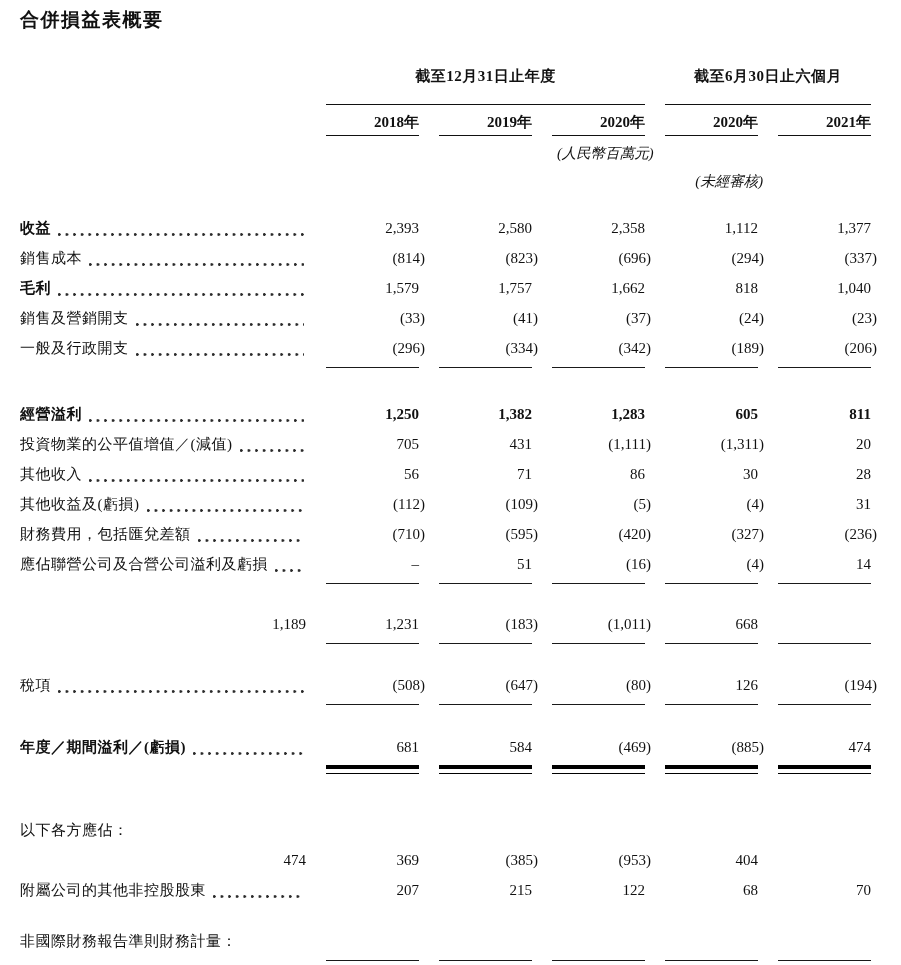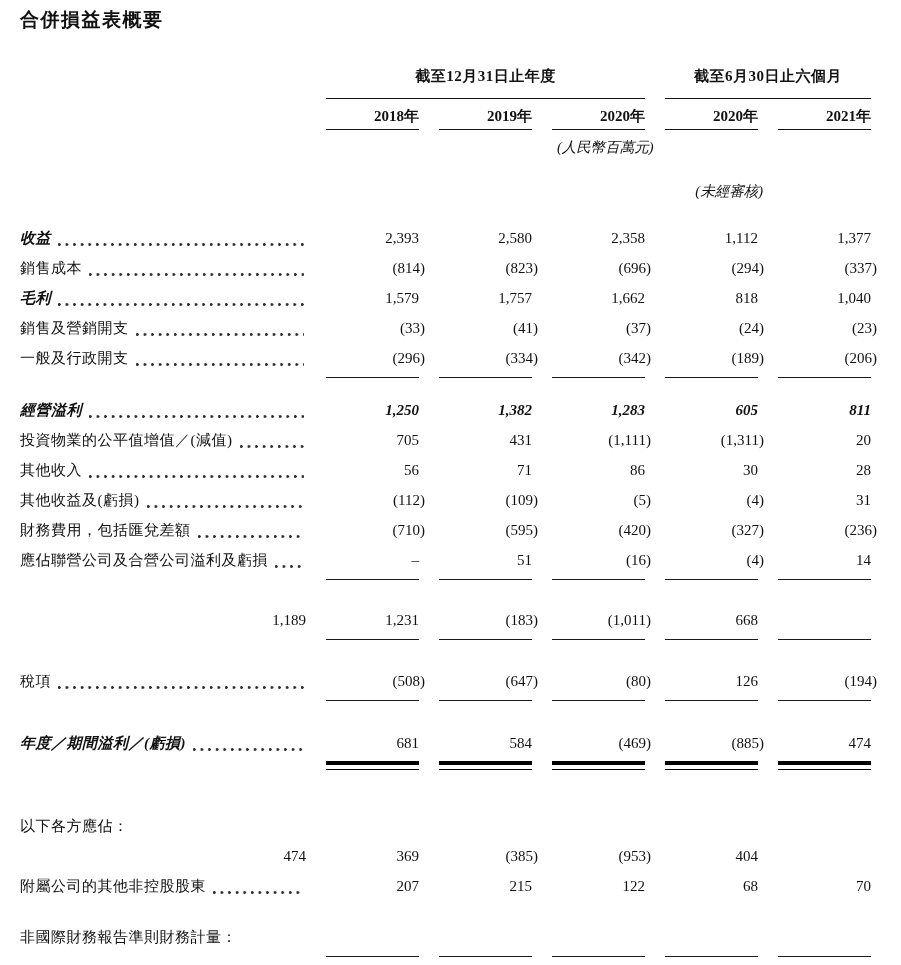--- a/index.html
+++ b/index.html
@@ -18,34 +18,34 @@
   
   .row {
     display: grid;
     grid-template-columns: 1fr 93px 93px 93px 93px 93px;
     column-gap: 20px;
   }
   
   .ghead-row { margin-top: 34px; line-height: 20px; }
   .ghead {
     font-weight: bold; text-align: center; font-size: 15px;
-    letter-spacing: 0.5px; padding-bottom: 12px;
+    letter-spacing: 0.5px; padding-bottom: 18px;
     border-bottom: 1.5px solid #111; white-space: nowrap;
   }
   .g1 { grid-column: 2 / 5; }
   .g2 { grid-column: 5 / 7; }
   .year-row { line-height: 16px; }
   .year {
     font-weight: bold; text-align: right; font-size: 15px;
     padding: 9px 0 5px 0; border-bottom: 1.5px solid #111;
     white-space: nowrap;
   }
   .note-row { line-height: 16px; }
   .unit-row { margin-top: 9px; }
-  .audit-row { margin-top: 28px; }
+  .audit-row { margin-top: 12px; }
   .note {
     font-style: italic; text-align: right; font-size: 14.5px;
     white-space: nowrap; transform: translateX(5px);
   }
   .unit  { grid-column: 4; }
   .audit { grid-column: 5; }
   
   .drow { line-height: 30px; height: 30px; }
   .label {
     font-size: 15px; letter-spacing: 0.5px;
@@ -53,33 +53,33 @@
   }
   .label sup { font-size: 9.5px; line-height: 0; vertical-align: super; letter-spacing: 0; }
   .leader {
     flex: 1 1 auto; height: 5px; align-self: flex-end;
     margin: 0 2px 6px 7px;
     background-image: radial-gradient(circle at 1.3px 2.5px, #2b2b2b 1.15px, rgba(0,0,0,0) 1.6px);
     background-size: 7.6px 5px; background-repeat: repeat-x;
   }
   .num { text-align: right; font-size: 15px; white-space: nowrap; }
   .paren { transform: translateX(6px); }
-  .b { font-weight: bold; font-style: italic; }
+  .b { font-weight: bold; }
   
   .rulerow { line-height: 0; }
   .rulerow.single { margin-top: 4px; }
   .rulerow.single .rl { height: 2px; border-top: 1.3px solid #1a1a1a; }
   .rulerow.double { margin-top: 3px; }
   .rulerow.double .rl {
     height: 9px;
     border-top: 4px solid #000; border-bottom: 1.5px solid #000;
   }
   
   #sections section:nth-child(1) { margin-top: 24px; }
-  #sections section:nth-child(2) { margin-top: 16px; }
+  #sections section:nth-child(2) { margin-top: 30px; }
   #sections section:nth-child(3) { margin-top: 24px; }
   #sections section:nth-child(4) { margin-top: 25px; }
   #sections section:nth-child(5) { margin-top: 26px; }
   #sections section:nth-child(6) { margin-top: 41px; }
   #sections section:nth-child(7) { margin-top: 21px; }
 </style>
 </head>
 <body>
 
 <h1 class="title">合併損益表概要</h1>

